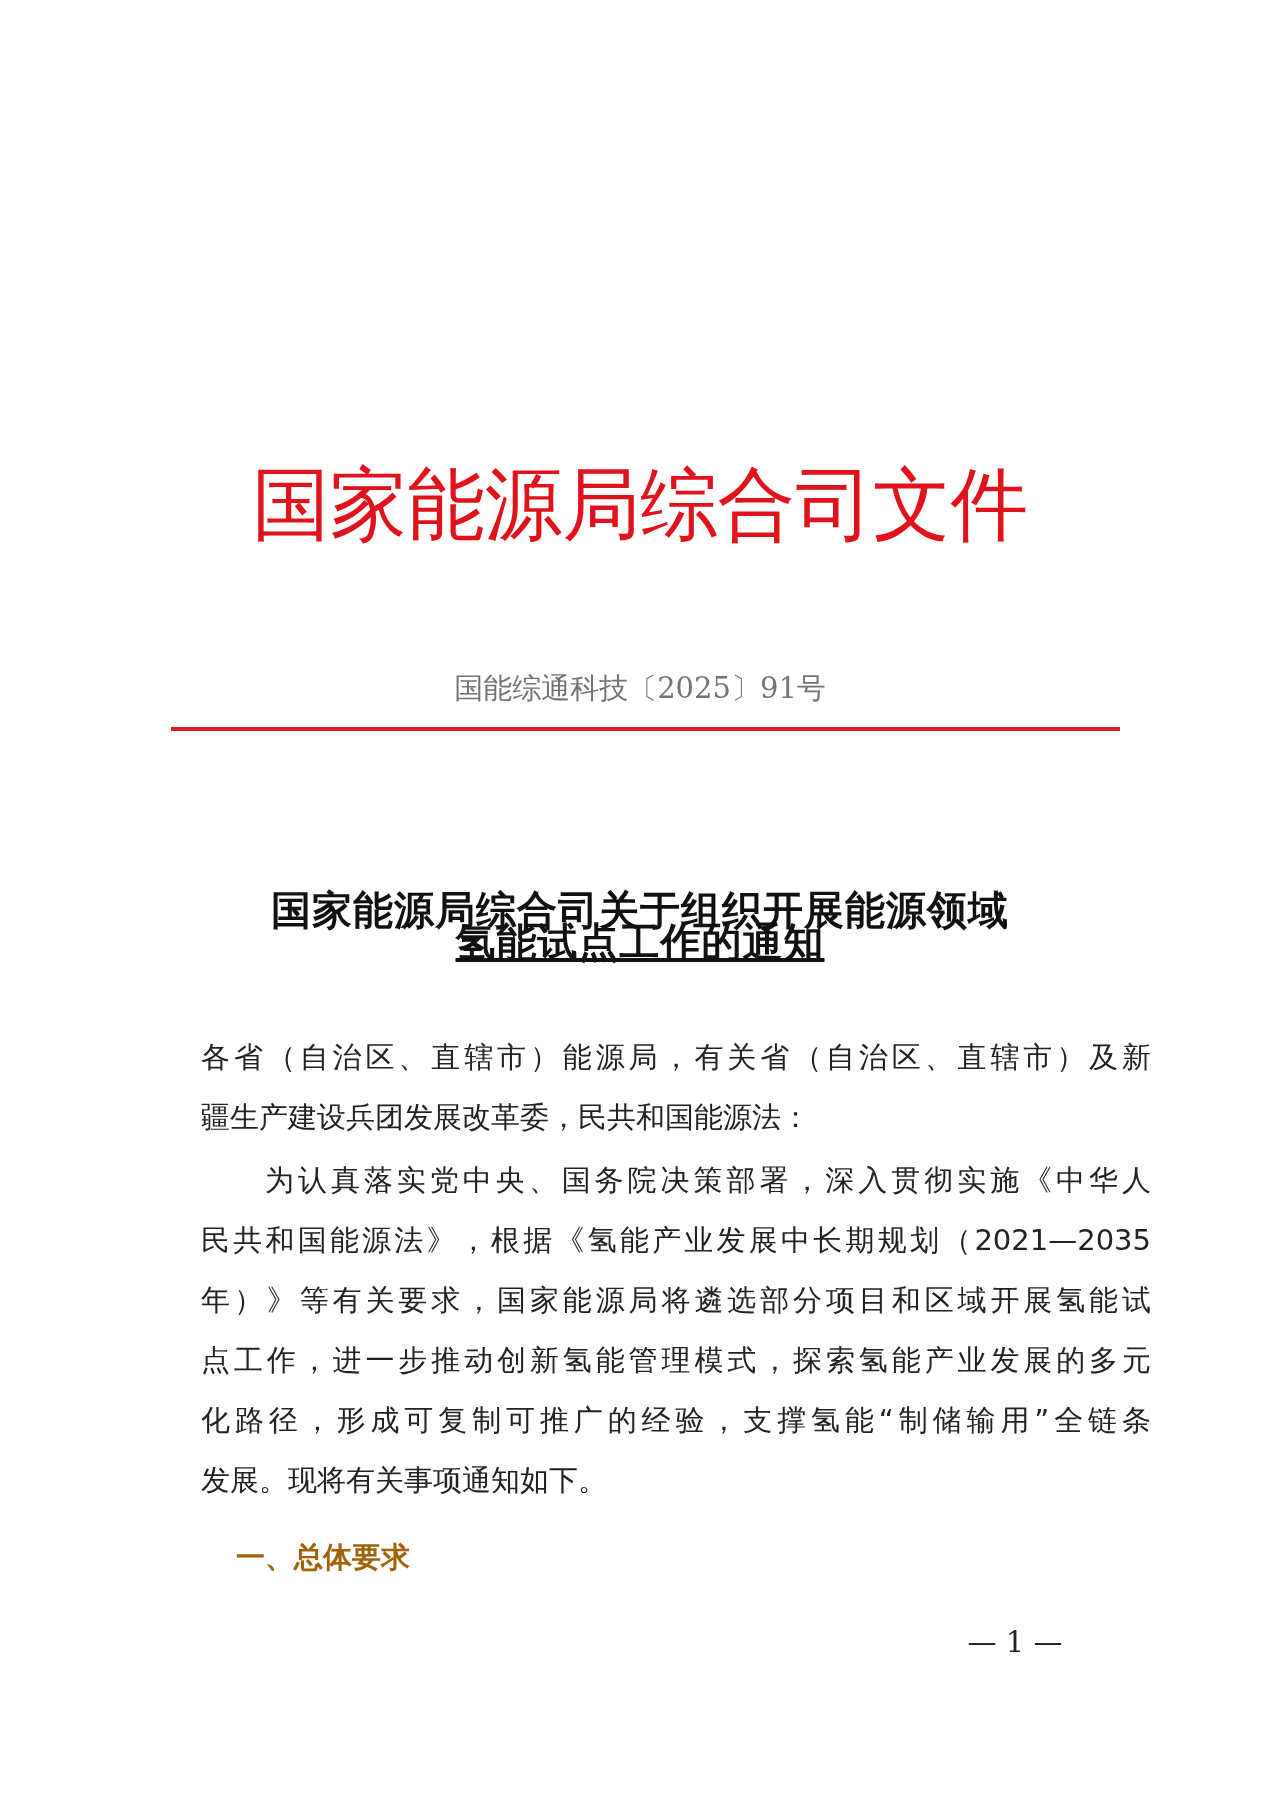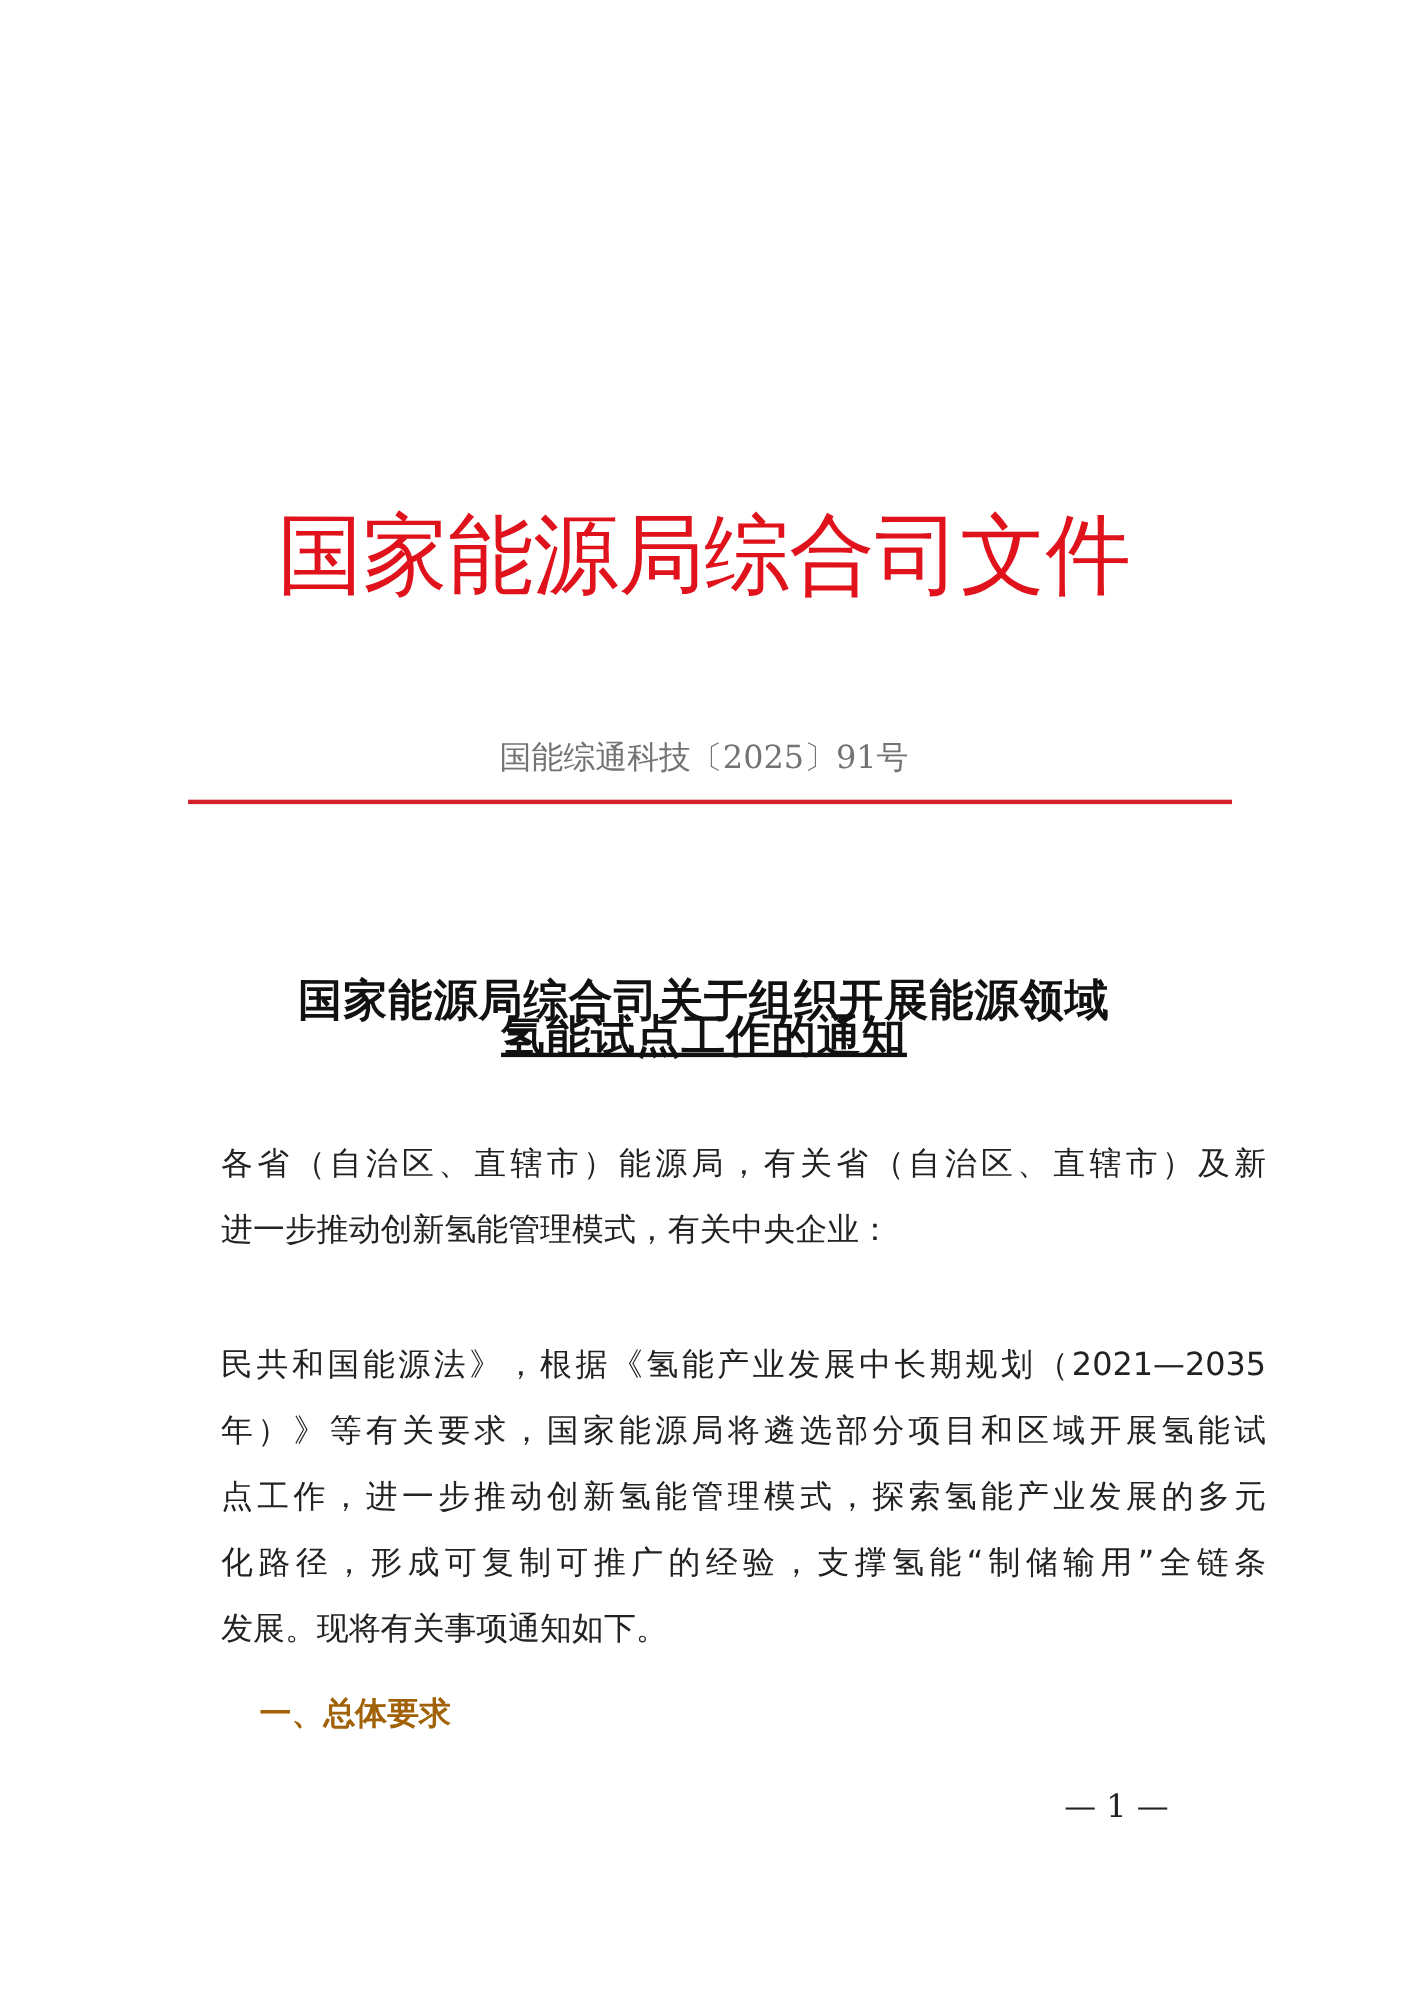--- a/index.html
+++ b/index.html
@@ -114,22 +114,23 @@
   <div class="red-header">国家能源局综合司文件</div>
 
   <div class="doc-number">国能综通科技〔2025〕91号</div>
 
   <div class="red-rule"></div>
 
   <div class="title l1">国家能源局综合司关于组织开展能源领域</div>
   <div class="title l2">氢能试点工作的通知</div>
 
   <div class="body-line justify" style="top:1037px;">各省（自治区、直辖市）能源局，有关省（自治区、直辖市）及新</div>
-  <div class="body-line" style="top:1097px;">进一步推动创新氢能管理模式，有关中央企业：</div>
+  <div class="body-line" style="top:1097px;">疆生产建设兵团发展改革委，民共和国能源法：</div>
 
+  <div class="body-line justify indent" style="top:1160px;">为认真落实党中央、国务院决策部署，深入贯彻实施《中华人</div>
   <div class="body-line justify" style="top:1220px;">民共和国能源法》，根据《氢能产业发展中长期规划（2021—2035</div>
   <div class="body-line justify" style="top:1280px;">年）》等有关要求，国家能源局将遴选部分项目和区域开展氢能试</div>
   <div class="body-line justify" style="top:1340px;">点工作，进一步推动创新氢能管理模式，探索氢能产业发展的多元</div>
   <div class="body-line justify" style="top:1400px;">化路径，形成可复制可推广的经验，支撑氢能“制储输用”全链条</div>
   <div class="body-line" style="top:1460px;">发展。现将有关事项通知如下。</div>
 
   <div class="section-heading">一、总体要求</div>
 
   <div class="page-number">— 1 —</div>
 

